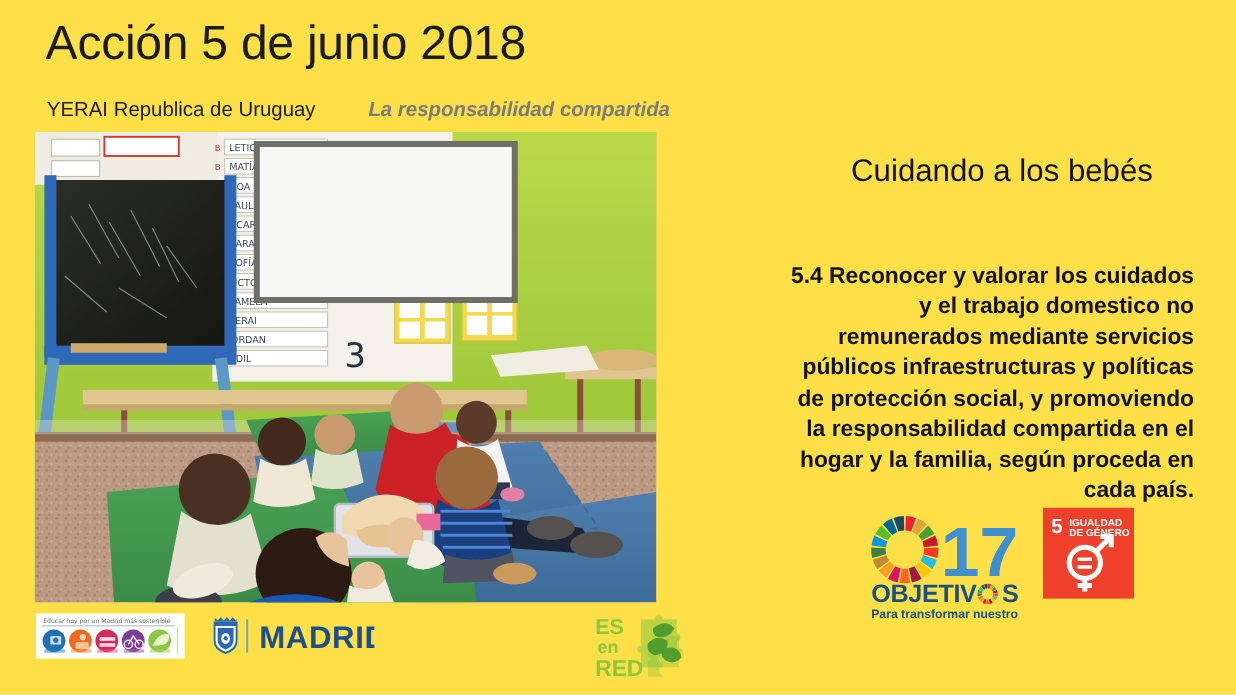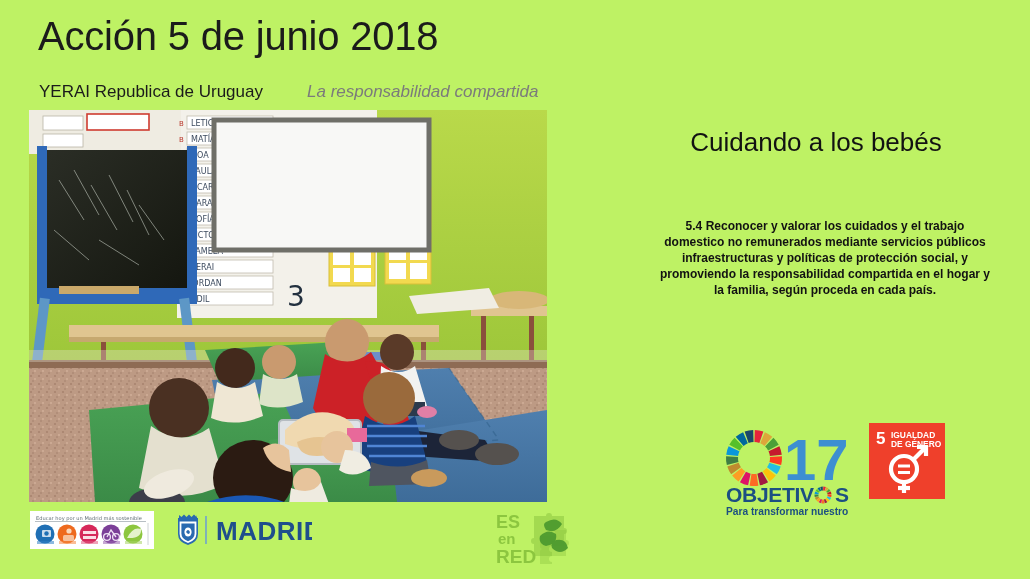--- a/index.html
+++ b/index.html
@@ -9,21 +9,21 @@
     background: #ffffff;
   }
   body {
     font-family: "Liberation Sans", sans-serif;
     -webkit-font-smoothing: antialiased;
   }
   #slide {
     position: relative;
     width: 1030px;
     height: 579px;
-    background: #bef264;
+    background: #fde047;
     overflow: hidden;
   }
 
   
   #slide-title {
     position: absolute;
     left: 38px;
     top: 14px;
     font-size: 40px;
     font-weight: 400;
@@ -39,59 +39,59 @@
     font-weight: 400;
     color: #1b1b1b;
     white-space: nowrap;
   }
   #subtitle-italic {
     position: absolute;
     left: 307px;
     top: 82px;
     font-size: 17px;
     font-style: italic;
-    font-weight: 400;
+    font-weight: 700;
     color: #7b7b7b;
     white-space: nowrap;
   }
 
   
   #photo {
     position: absolute;
     left: 29px;
     top: 110px;
     width: 518px;
     height: 392px;
     overflow: hidden;
     background: #c9bca8;
   }
   #photo svg { display: block; width: 100%; height: 100%; }
 
   
   #right-heading {
     position: absolute;
-    left: 646px;
+    left: 665px;
     top: 126px;
     width: 340px;
     text-align: center;
     font-size: 26px;
     line-height: 1.28;
     font-weight: 400;
     color: #121212;
   }
   #right-body {
     position: absolute;
     left: 655px;
     top: 218px;
     width: 340px;
-    font-size: 12px;
+    font-size: 19px;
     line-height: 1.34;
     font-weight: bold;
     color: #121212;
-    text-align: center;
+    text-align: right;
   }
 
   
   #logo-educar {
     position: absolute;
     left: 30px;
     top: 511px;
     width: 124px;
     height: 38px;
   }

